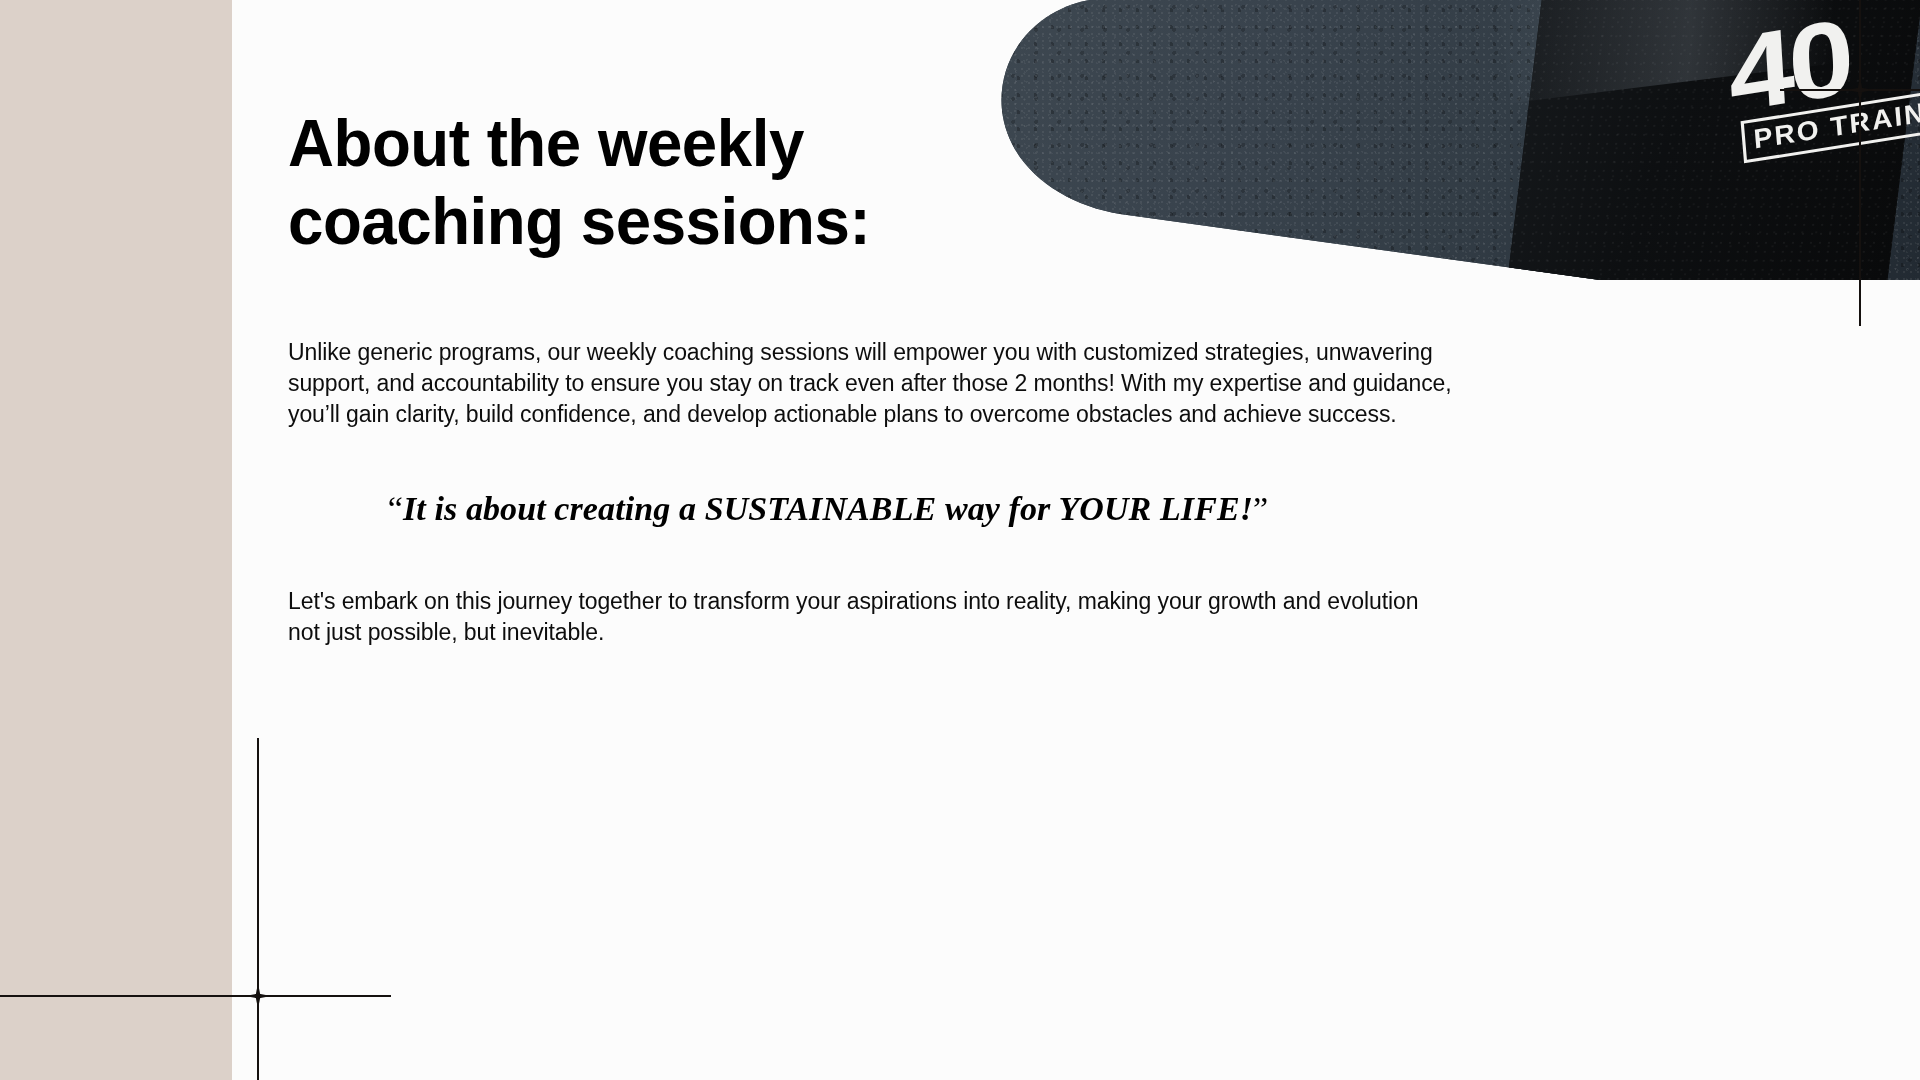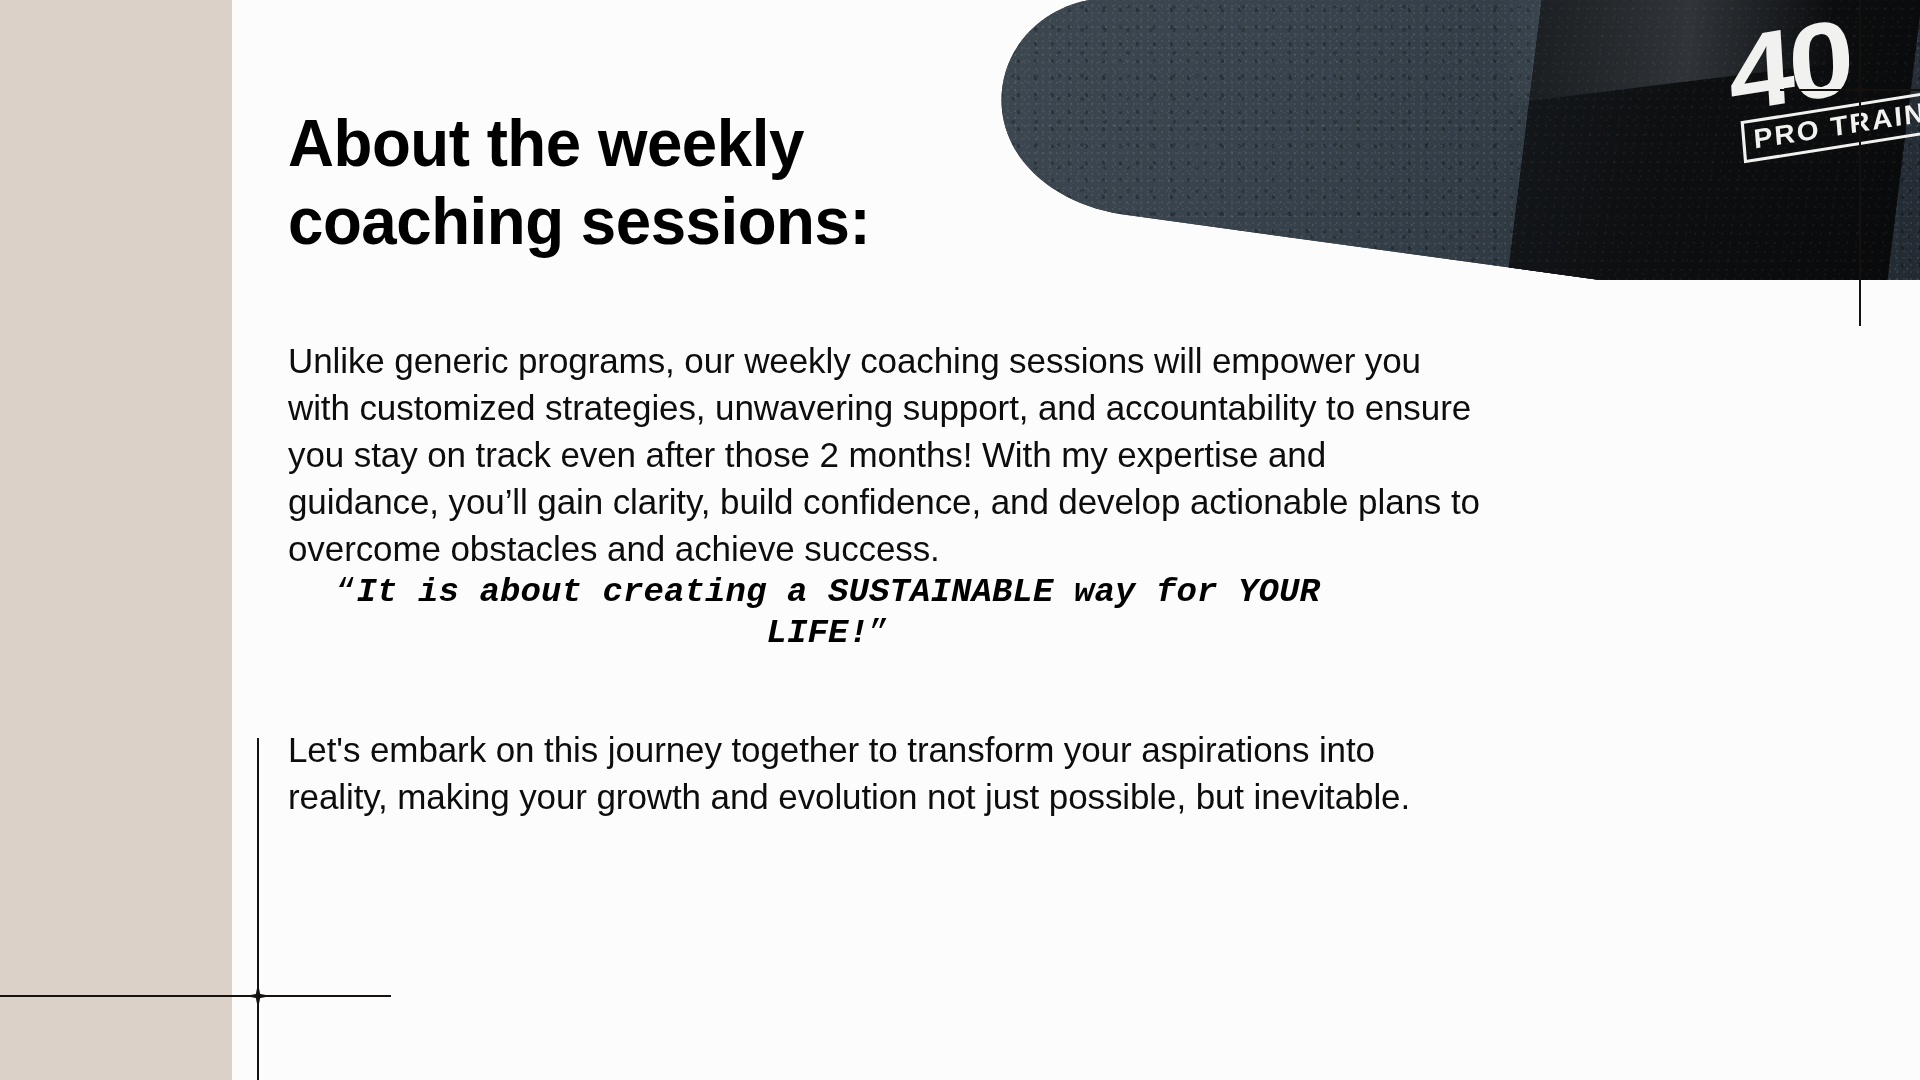--- a/index.html
+++ b/index.html
@@ -189,49 +189,50 @@
     line-height: 1.17;
     letter-spacing: -0.5px;
     color: #000000;
     max-width: 700px;
     transform: scaleX(0.95);
     transform-origin: left center;
   }
 
   .body-para {
     font-family: "Liberation Sans", sans-serif;
-    font-size: 35px;
+    font-size: 23px;
     line-height: 1.345;
     color: #0d0d0d;
     letter-spacing: -0.1px;
   }
 
   .para-one {
     margin-top: 76px;
     width: 1192px;
   }
 
   .pull-quote {
+    margin-top: 59px;
     width: 1080px;
     text-align: center;
-    font-family: Liberation Mono, monospace;
+    font-family: Liberation Serif, serif;
     font-weight: 700;
     font-style: italic;
     font-size: 34px;
     line-height: 1.2;
     letter-spacing: 0.1px;
     color: #000000;
   }
   .pull-quote .qmark {
     font-style: normal;
     font-weight: 400;
   }
 
   .para-two {
-    margin-top: 72px;
+    margin-top: 57px;
     width: 1150px;
   }
 </style>
 </head>
 <body>
 
 <div class="side-panel"></div>
 
 <div class="photo-wrap">
   <div class="photo-inner">

